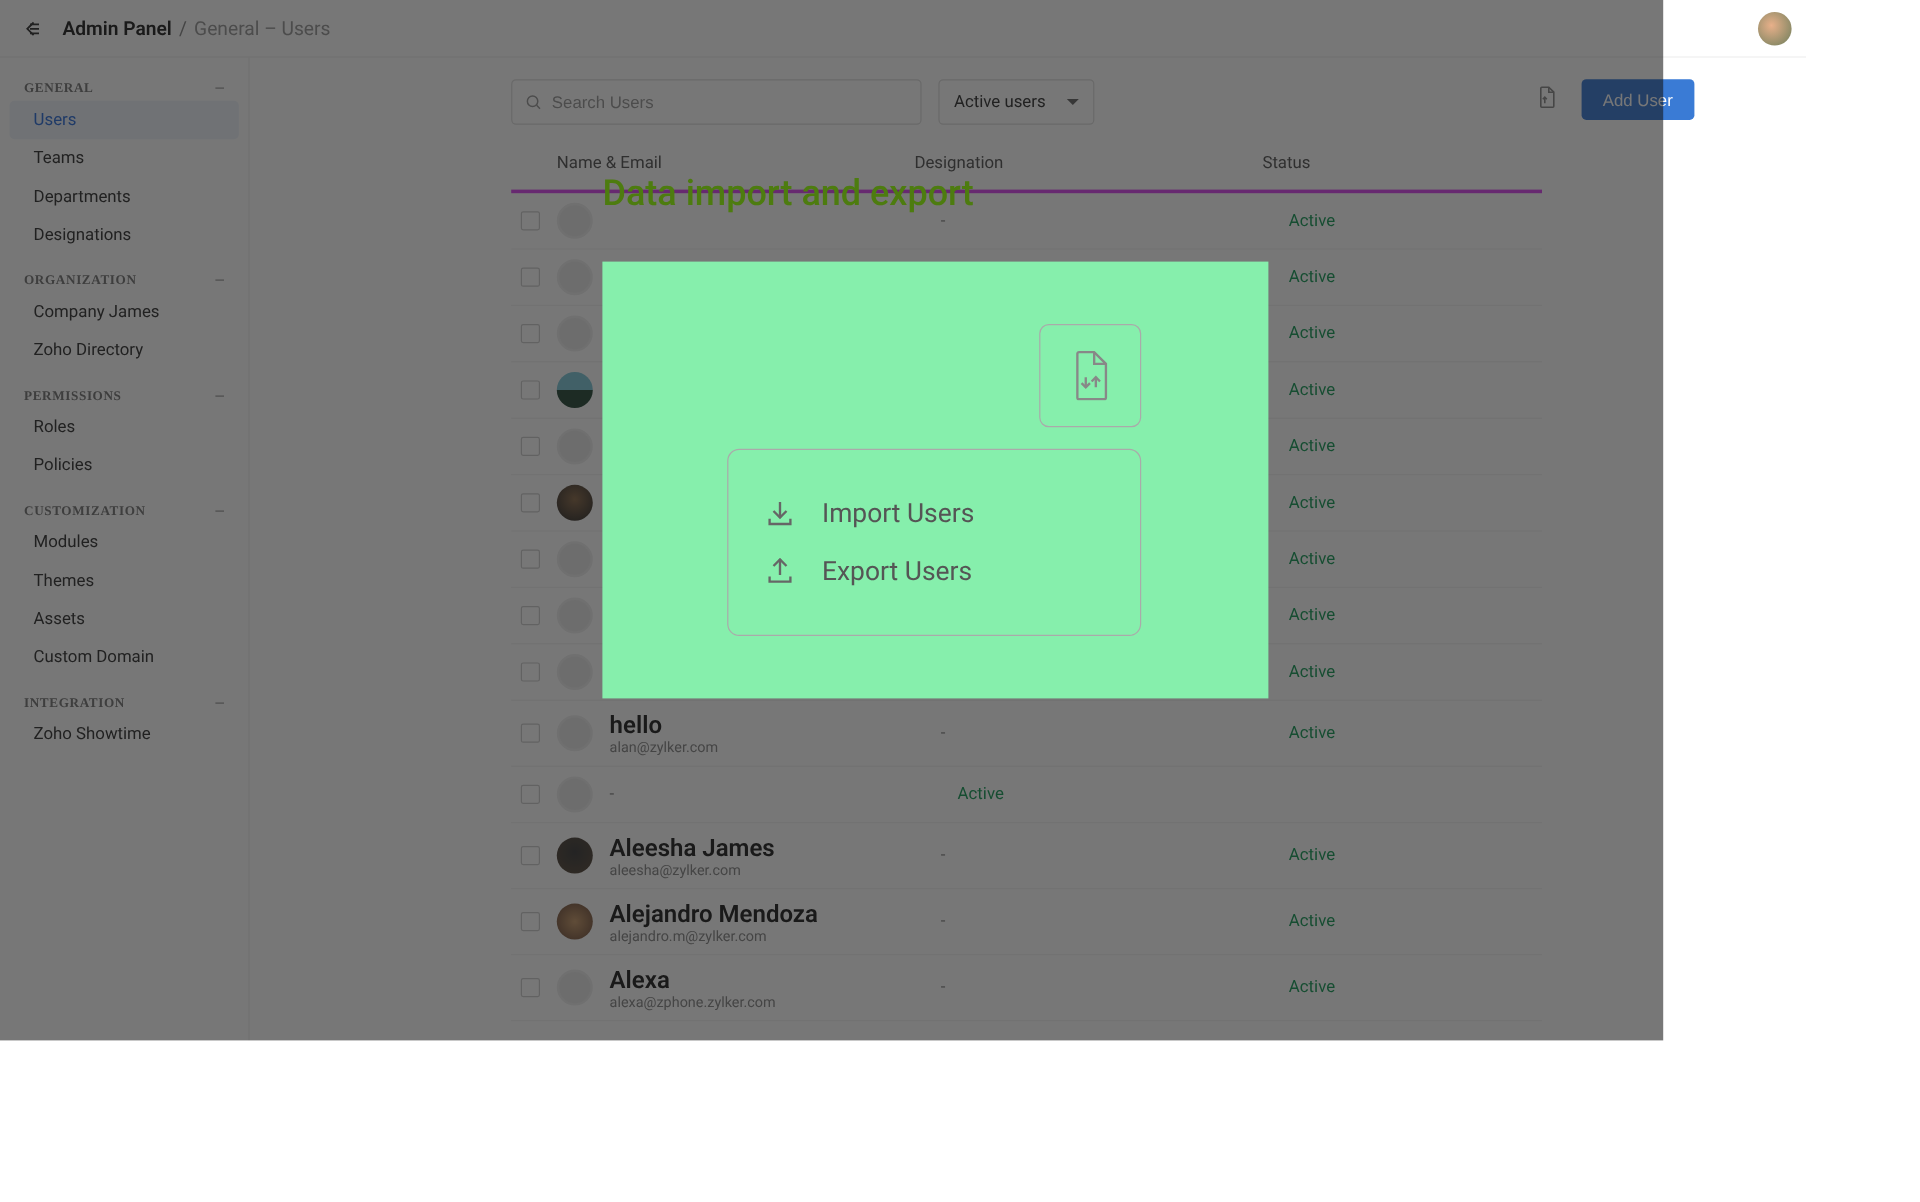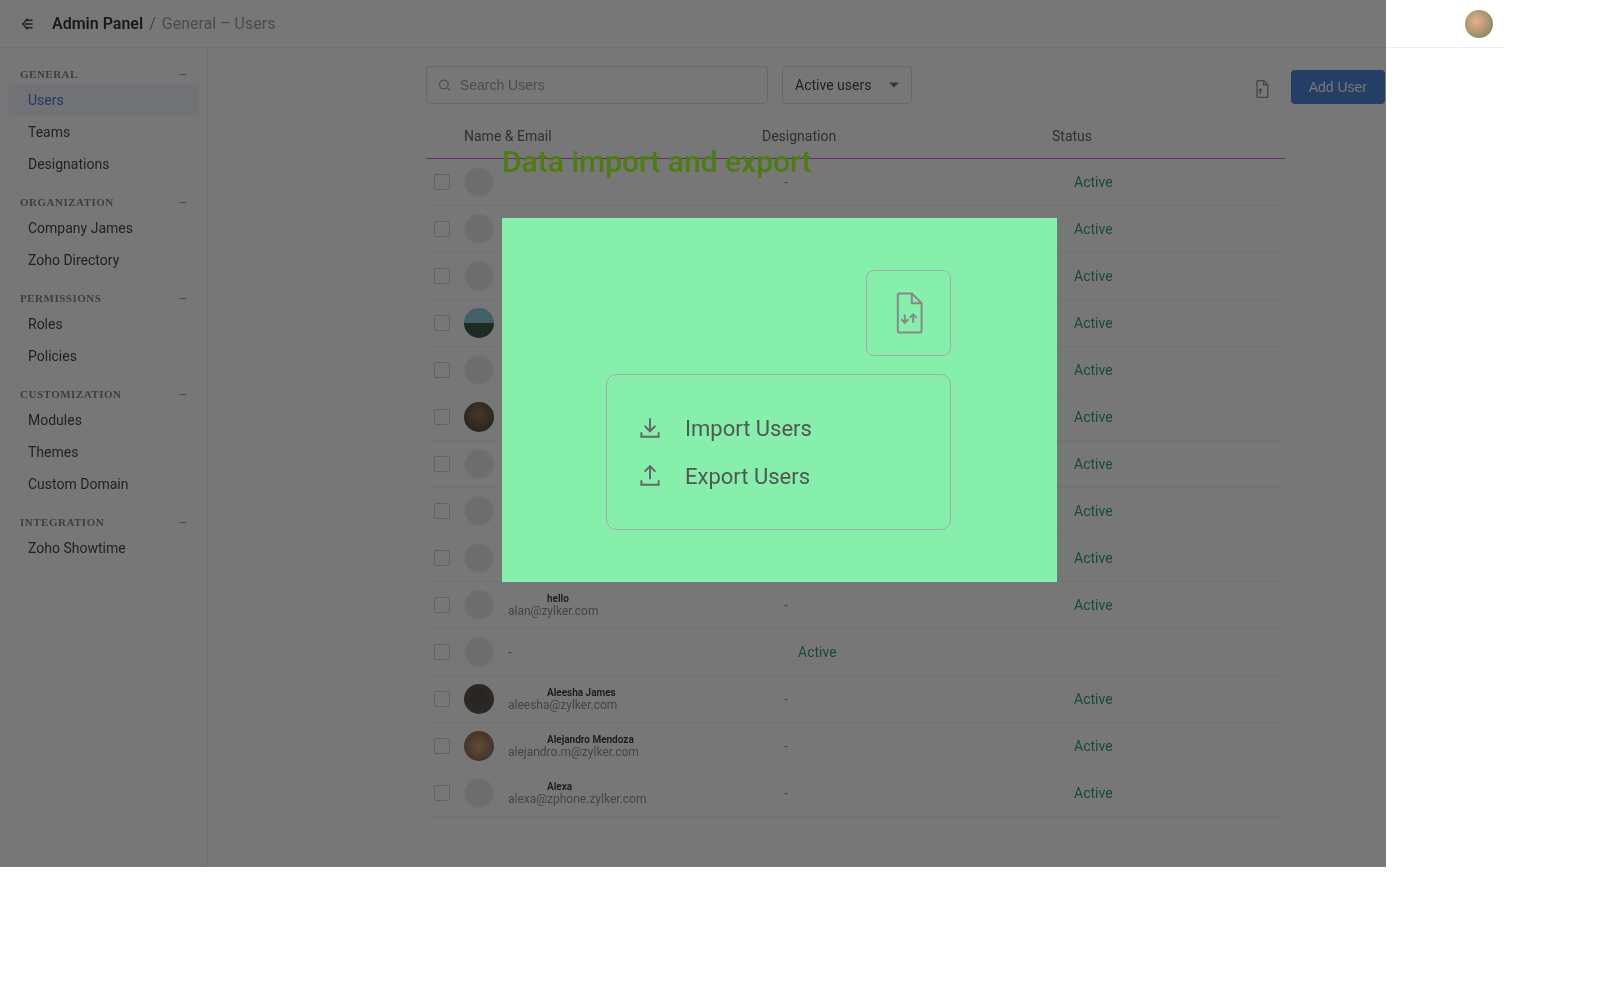--- a/index.html
+++ b/index.html
@@ -85,24 +85,24 @@
 }
 .sb-group { margin-bottom: 14px; }
 .main {
   flex: 1;
   position: relative;
   padding: 18px 0 0 0;
   overflow: hidden;
 }
 .toolbar {
   display: flex;
-  align-items: flex-end;
+  align-items: flex-start;
   gap: 14px;
   margin-left: 218px;
-  margin-right: 120px;
+  margin-right: 93px;
 }
 .search-wrap {
   flex: 0 0 342px;
   height: 38px;
   border: 1px solid #ddd;
   border-radius: 4px;
   display: flex; align-items: center;
   padding: 0 10px;
   color: #888;
   background: #fff;
@@ -150,21 +150,21 @@
 .table-wrap {
   margin-left: 218px;
   margin-right: 220px;
   margin-top: 10px;
 }
 .thead {
   display: flex;
   padding: 14px 38px;
   font-size: 14px;
   color: #555;
-  border-bottom: 1px solid #d946ef;
+  border-bottom: 3px solid #d946ef;
 }
 .thead .c-name { flex: 0 0 298px; }
 .thead .c-desig { flex: 0 0 290px; }
 .thead .c-status { flex: 1; }
 .row {
   display: flex;
   align-items: center;
   padding: 8px 8px;
   border-bottom: 1px solid #f2f2f2;
 }
@@ -179,21 +179,21 @@
   flex-shrink: 0;
   background-size: cover;
   background-position: center;
 }
 .row .av.blank { background: #e8e8e8; border: 2px solid #eee; }
 .row .av.photo1 { background: linear-gradient(#7ec8d8 50%, #2a4a3a 50%); }
 .row .av.photo2 { background: radial-gradient(circle at 50% 40%, #8a6a4a, #2a2a2a); }
 .row .av.photo3 { background: radial-gradient(circle at 50% 40%, #3a3a3a, #5a4a3a); }
 .row .av.photo4 { background: radial-gradient(circle at 50% 50%, #c89a6a, #6a4a3a); }
 .row .namecol { flex: 0 0 276px; }
-.row .namecol .nm { font-size: 10px; font-weight: 600; color: #222; margin-left: 39px; }
+.row .namecol .nm { font-size: 20px; font-weight: 600; color: #222; }
 .row .namecol .em { font-size: 12px; color: #888; }
 .row .desigcol { flex: 0 0 290px; color: #888; font-size: 14px; }
 .row .statuscol { flex: 1; color: #1a9b5a; font-size: 14px; }
 
 .scrim {
   position: absolute;
   inset: 0;
   background: rgba(20,20,20,0.58);
   width: 1386px;
   height: 867px;
@@ -273,20 +273,21 @@
 
   <div class="layout">
     <div class="sidebar" id="sidebar">
         <div class="sb-group">
           <div class="sb-section">
             <span>GENERAL</span>
             <span class="dash">–</span>
           </div>
           <div class="sb-item active">Users</div>
           <div class="sb-item">Teams</div>
+          <div class="sb-item">Departments</div>
           <div class="sb-item">Designations</div>
         </div>
         <div class="sb-group">
           <div class="sb-section">
             <span>ORGANIZATION</span>
             <span class="dash">–</span>
           </div>
           <div class="sb-item">Company James</div>
           <div class="sb-item">Zoho Directory</div>
         </div>
@@ -298,20 +299,21 @@
           <div class="sb-item">Roles</div>
           <div class="sb-item">Policies</div>
         </div>
         <div class="sb-group">
           <div class="sb-section">
             <span>CUSTOMIZATION</span>
             <span class="dash">–</span>
           </div>
           <div class="sb-item">Modules</div>
           <div class="sb-item">Themes</div>
+          <div class="sb-item">Assets</div>
           <div class="sb-item">Custom Domain</div>
         </div>
         <div class="sb-group">
           <div class="sb-section">
             <span>INTEGRATION</span>
             <span class="dash">–</span>
           </div>
           <div class="sb-item">Zoho Showtime</div>
         </div>
       </div>

